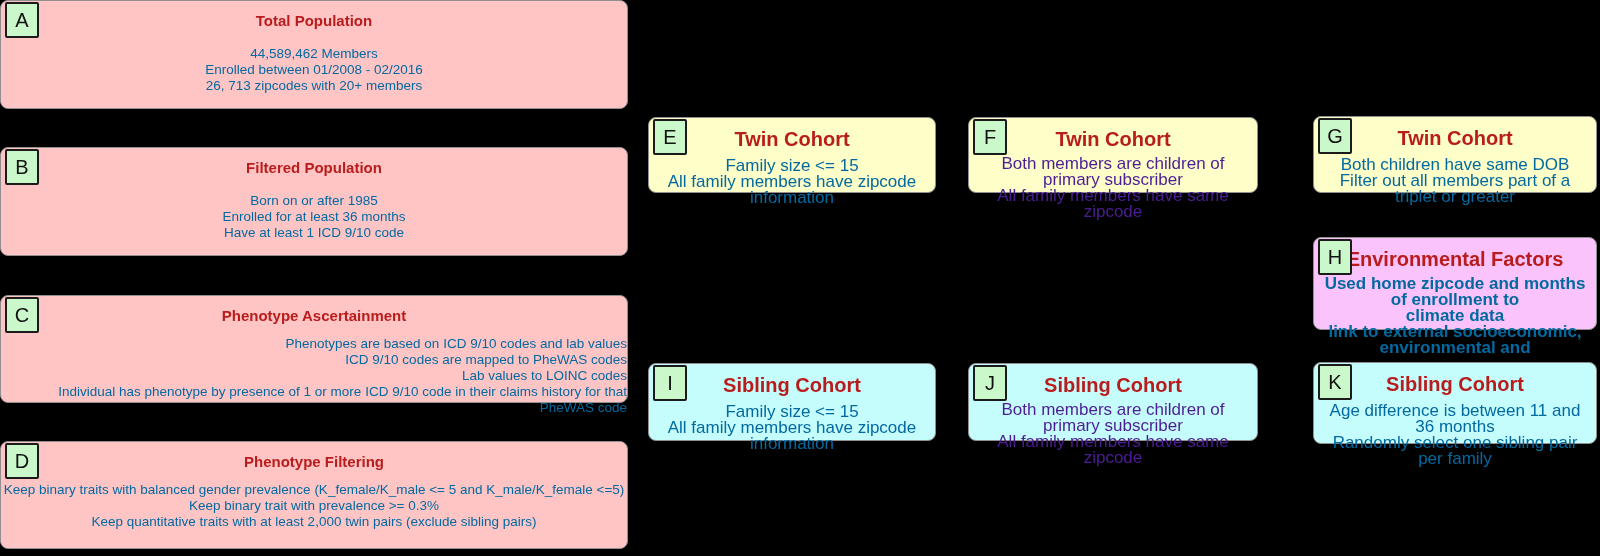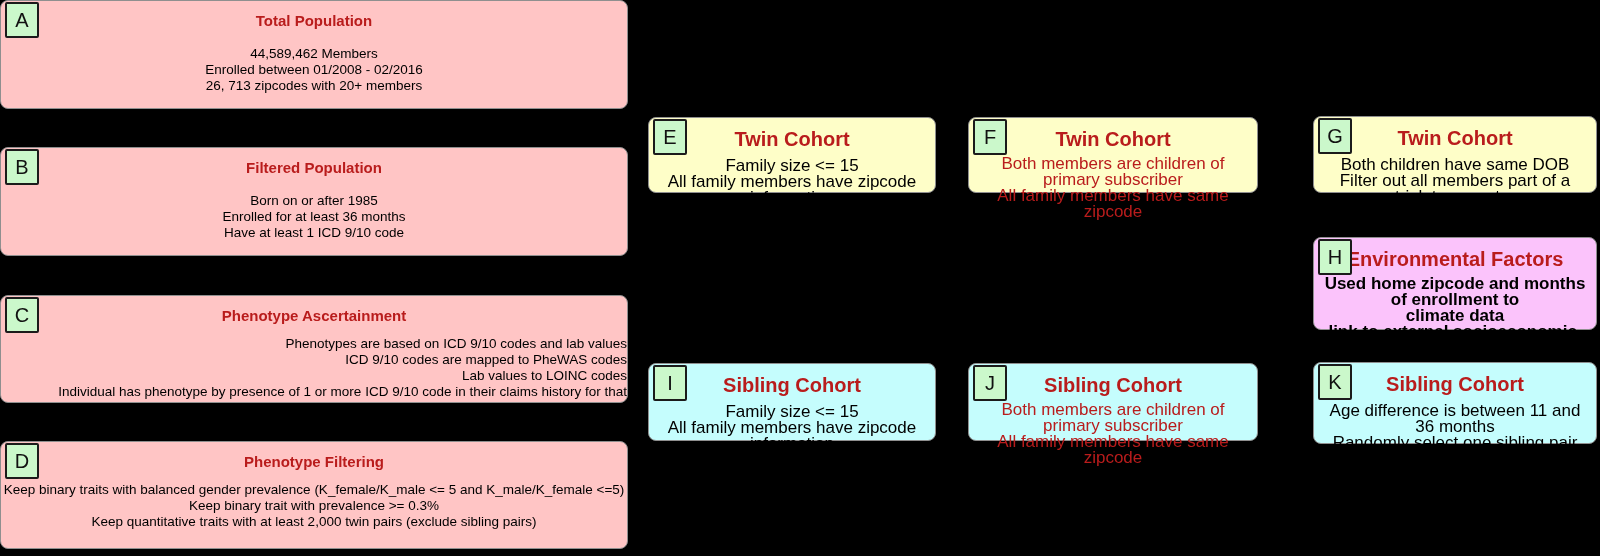--- a/index.html
+++ b/index.html
@@ -36,23 +36,23 @@
     justify-content: center;
     font-size: 20px;
     color: #111;
     box-sizing: border-box;
   }
   .title {
     font-weight: bold;
     color: #b91c1c;
   }
   .line {
-    color: #000000;
+    color: #0369a1;
   }
-  .node.graybody .line { color: #b91c1c; }
+  .node.graybody .line { color: #4c1d95; }
   
   .big .title { margin-top: 11px; font-size: 15px; }
   .big .body  { margin-top: 17px; }
   .big .line  { font-size: 13.5px; line-height: 16px; }
   
   .small .title { margin-top: 10px; font-size: 20px; }
   .small .body  { margin-top: 7px; }
   .small .line  { font-size: 17px; line-height: 16px; padding: 0 6px; }
 </style>
 </head>

